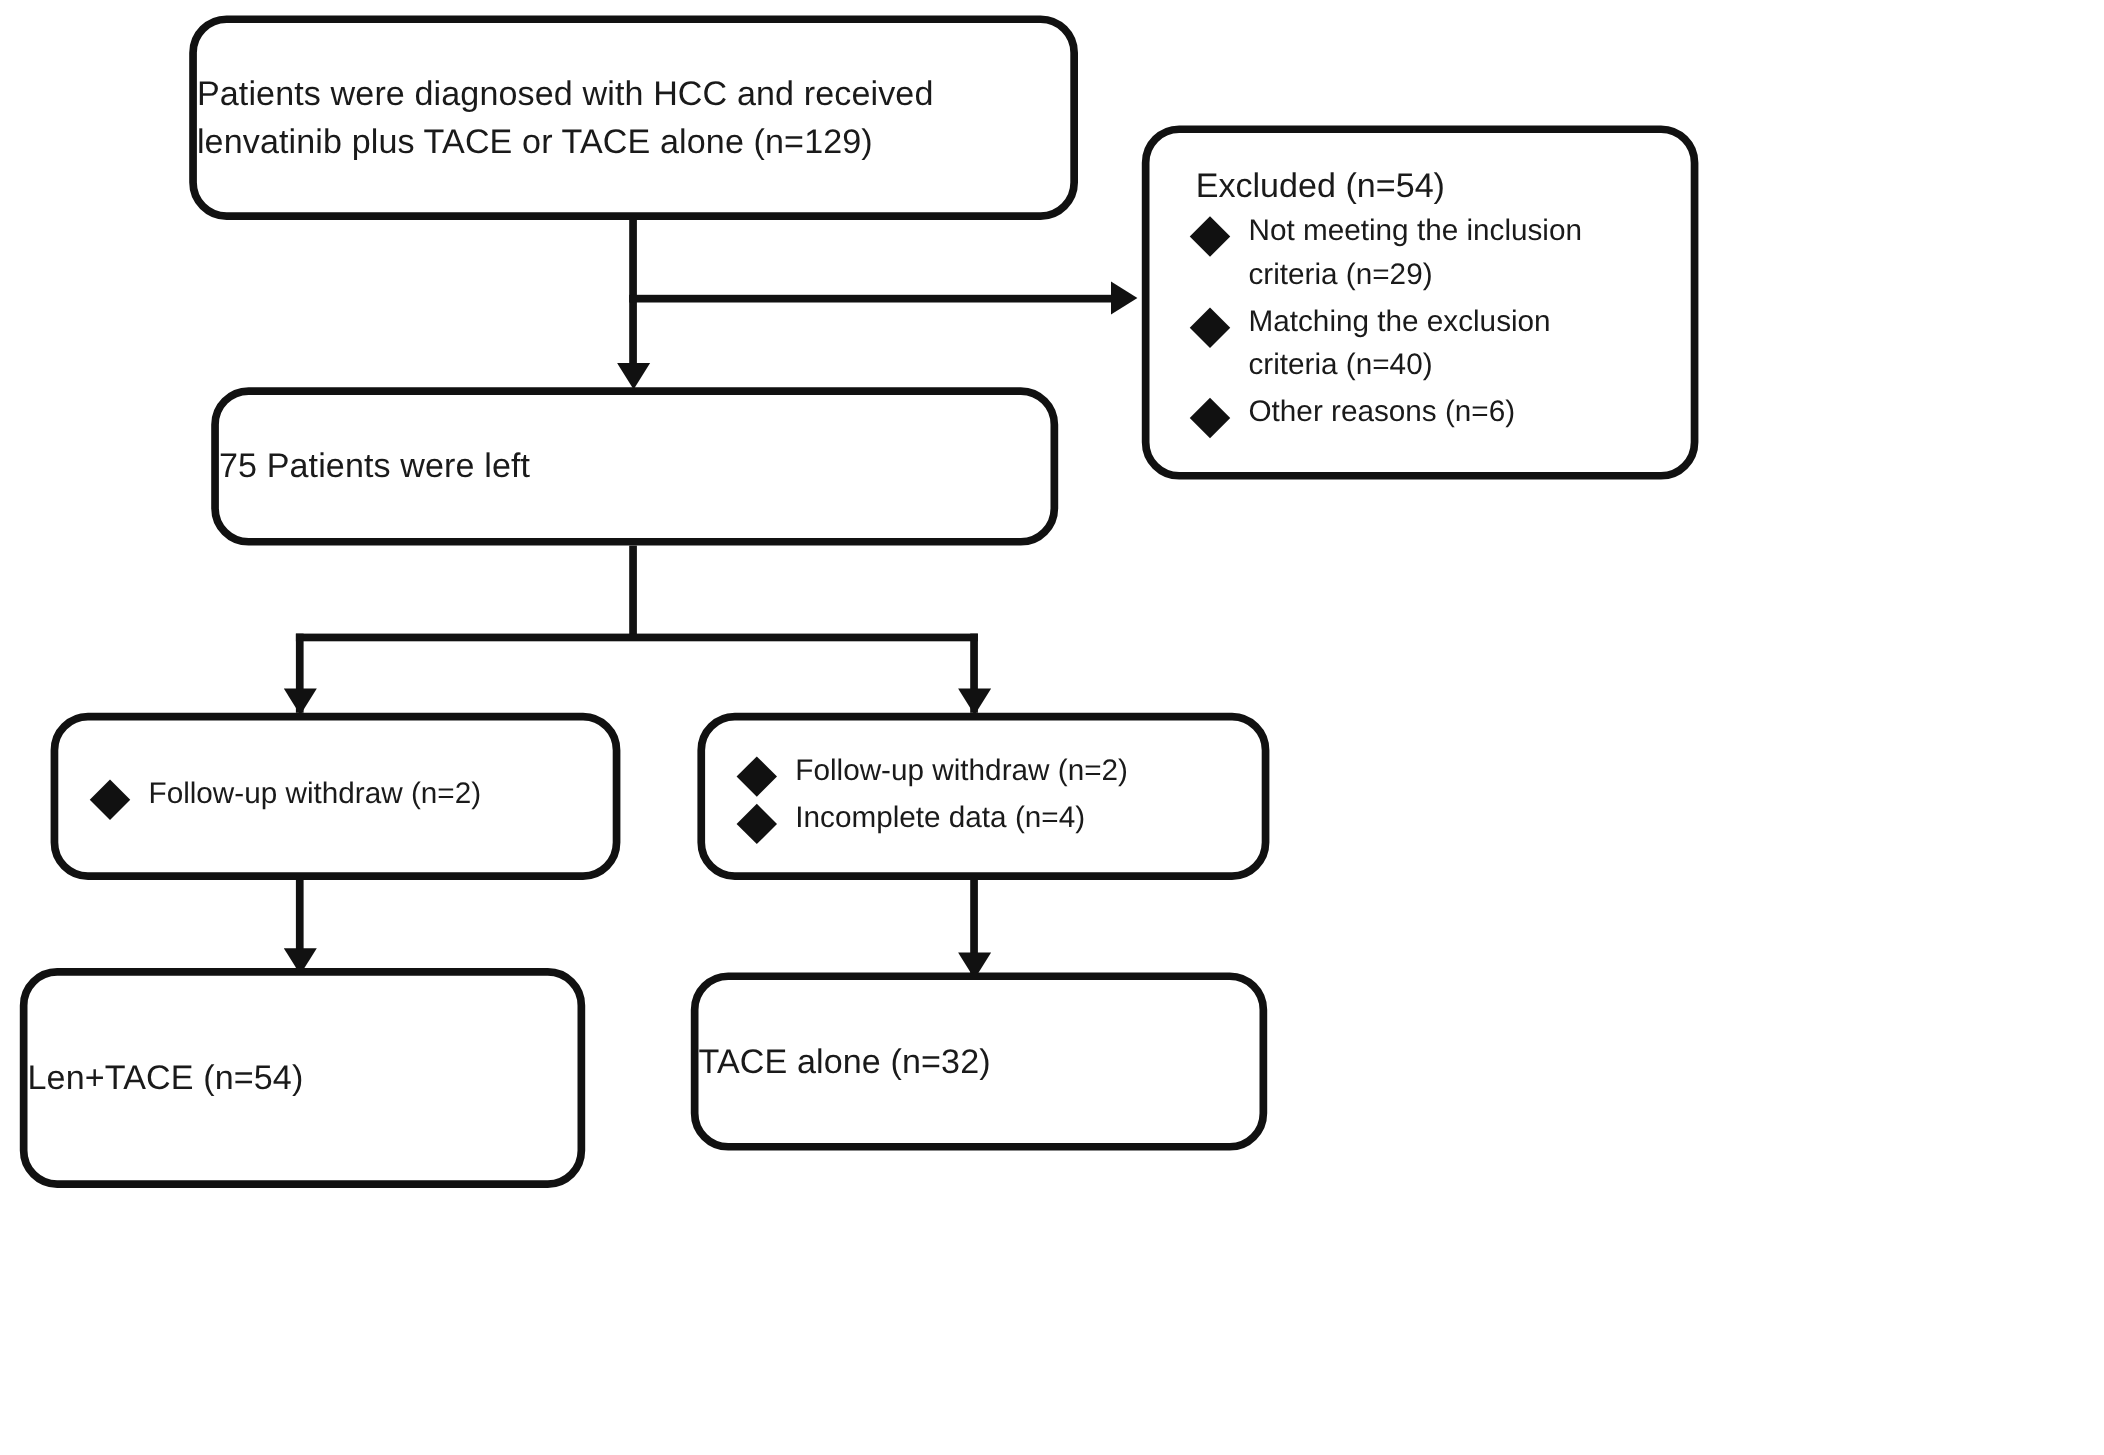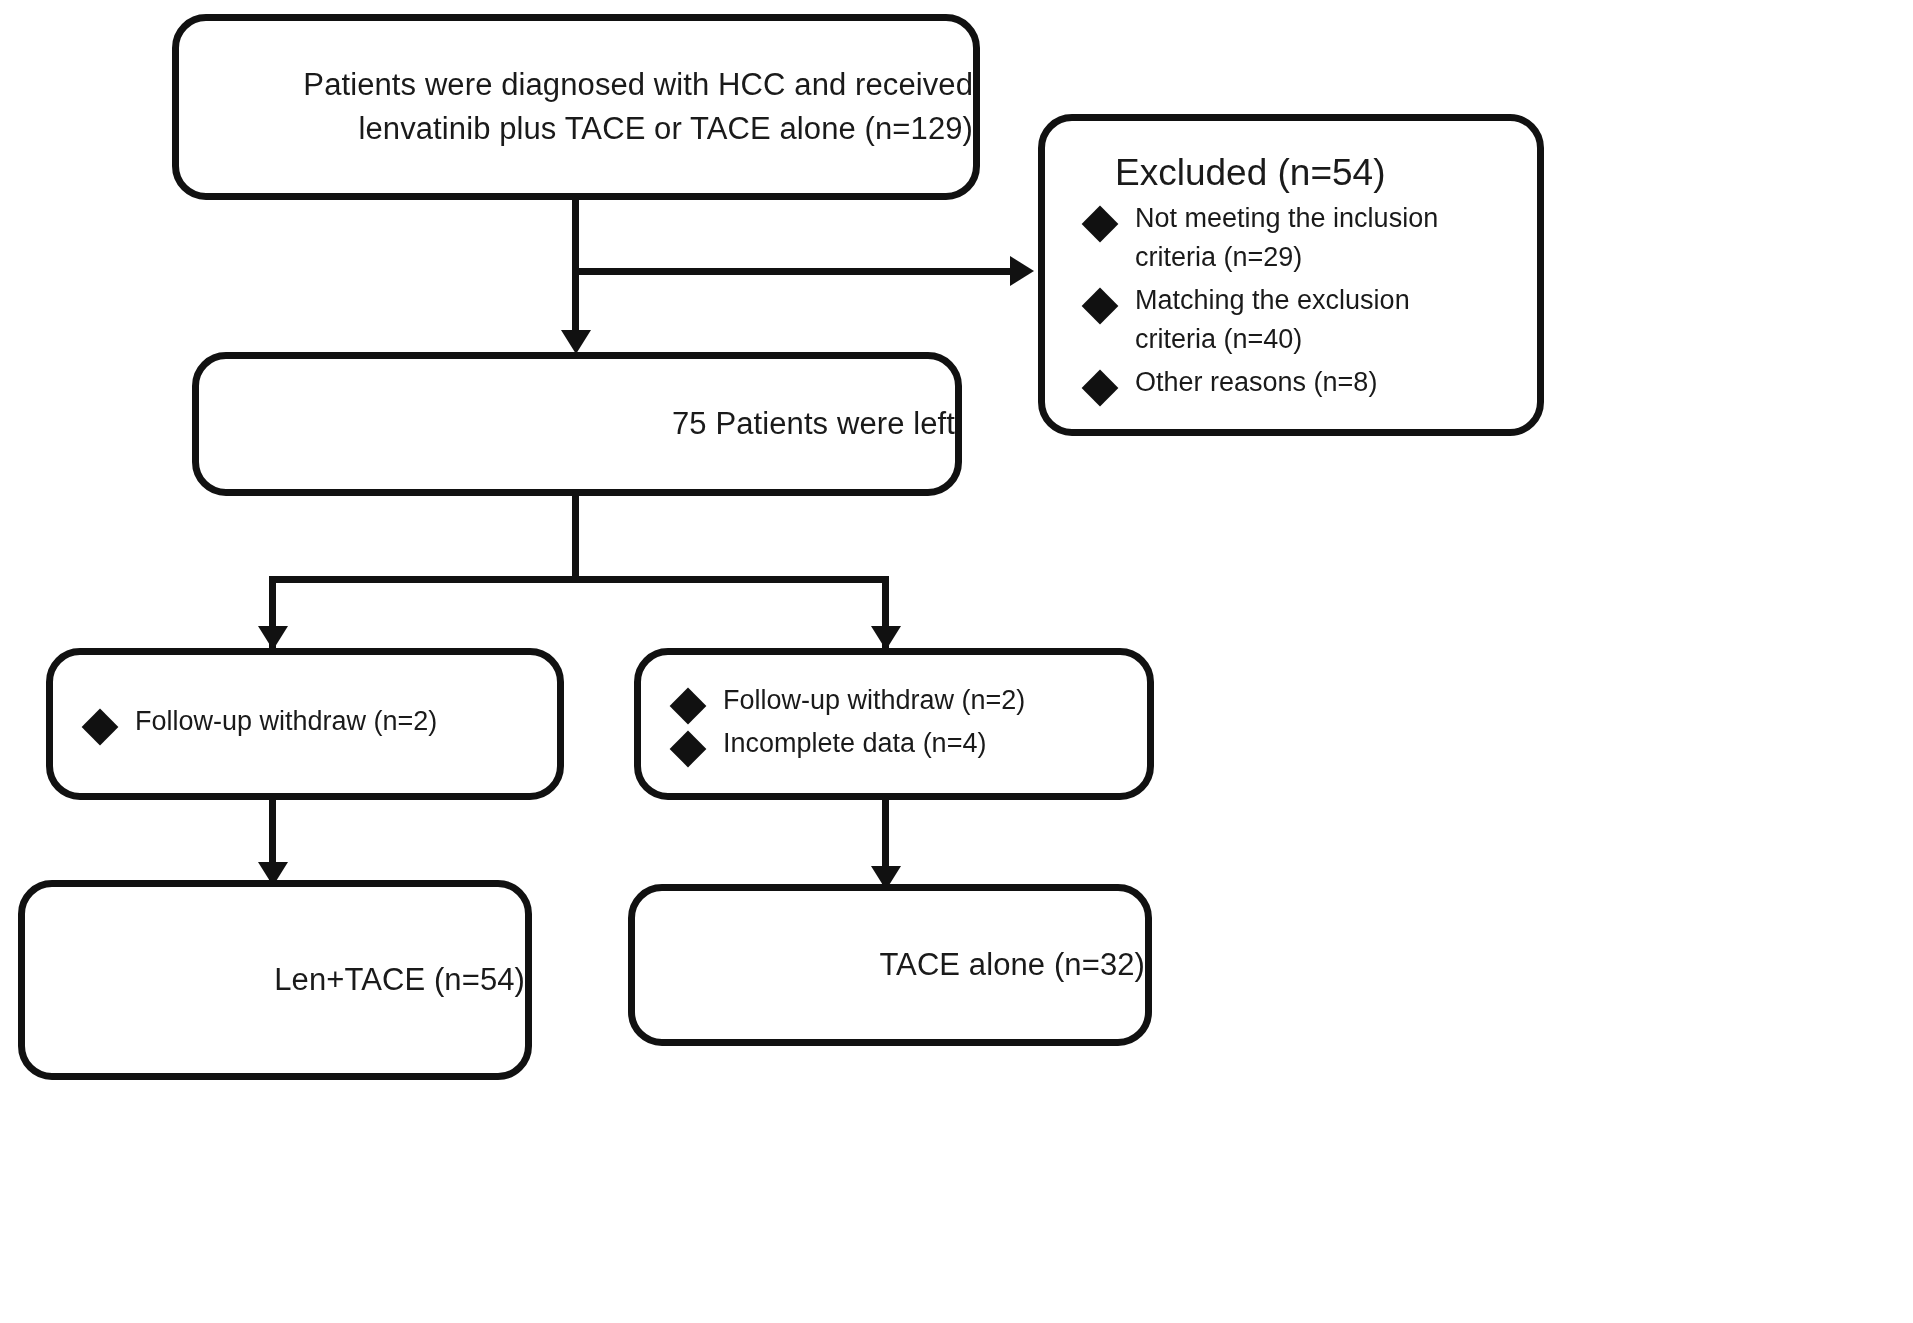--- a/index.html
+++ b/index.html
@@ -22,21 +22,21 @@
     position: absolute;
     box-sizing: border-box;
     background: #ffffff;
     border: 7px solid #111111;
     border-radius: 34px;
     display: flex;
     flex-direction: column;
     justify-content: center;
   }
   .node.center-text {
-    align-items: flex-end;
+    align-items: flex-start;
     text-align: center;
   }
   .node-line {
     font-size: 31px;
     line-height: 1.42;
     letter-spacing: 0.1px;
     white-space: nowrap;
   }
   .bullet-list {
     margin: 0;
@@ -55,23 +55,22 @@
     background: #111111;
     transform: rotate(45deg);
     margin-top: 12px;
     margin-right: 22px;
   }
   .bullet-text {
     font-size: 27px;
     line-height: 1.45;
   }
   .heading-text {
-    font-size: 37px;
+    font-size: 31px;
     line-height: 1.4;
-    margin-left: 28px;
   }
 
   
   #node-enrolled {
     left: 172px;  top: 14px;   width: 808px; height: 186px;
   }
   #node-excluded {
     left: 1038px; top: 114px;  width: 506px; height: 322px;
     padding: 26px 0 22px 42px;
     justify-content: flex-start;
@@ -157,21 +156,21 @@
       </li>
       <li class="bullet-item">
         <span class="diamond-icon"></span>
         <span class="bullet-text">
           <span>Matching the exclusion</span><br>
           <span>criteria (n=40)</span>
         </span>
       </li>
       <li class="bullet-item">
         <span class="diamond-icon"></span>
-        <span class="bullet-text">Other reasons (n=8)</span>
+        <span class="bullet-text">Other reasons (n=6)</span>
       </li>
     </ul>
   </div>
 
   <div class="node center-text" id="node-remaining">
     <div class="node-line">75 Patients were left</div>
   </div>
 
   <div class="node" id="node-left-losses">
     <ul class="bullet-list">

